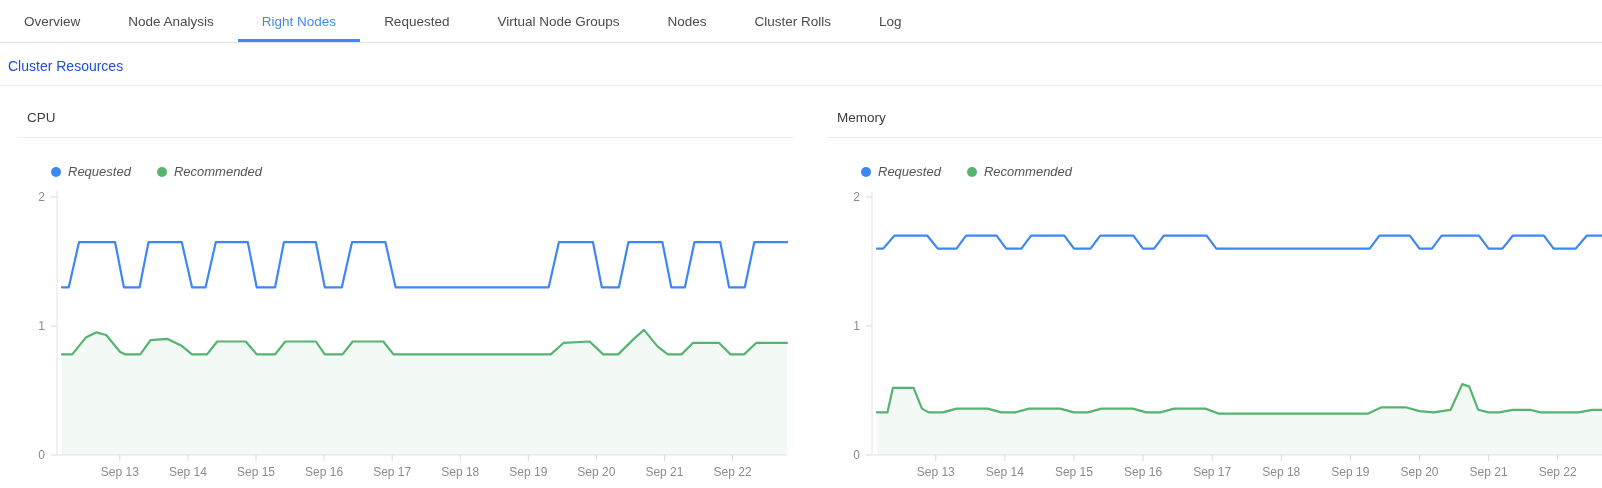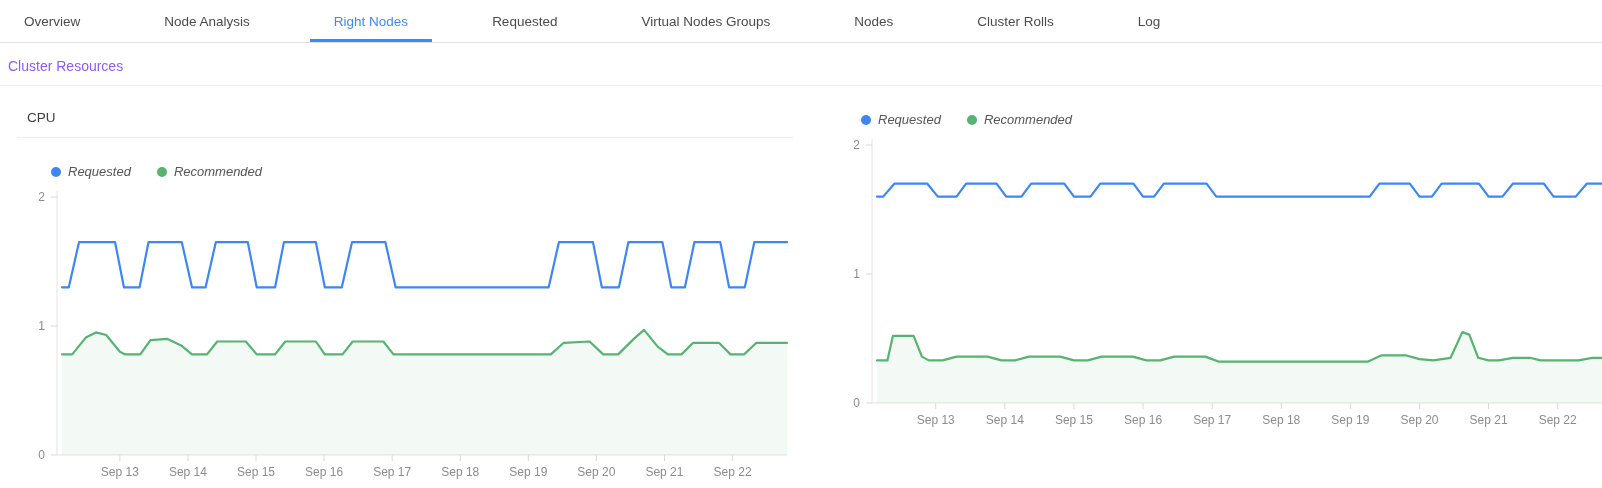--- a/index.html
+++ b/index.html
@@ -3,31 +3,31 @@
 <meta charset="utf-8">
 <style>
   html,body { margin:0; padding:0; background:#ffffff; }
   body {
     width:1602px; height:488px; overflow:hidden;
     font-family:"Liberation Sans", sans-serif; color:#454545;
     -webkit-font-smoothing:antialiased;
   }
   .tabbar {
     display:flex; align-items:stretch; height:42px;
-    border-bottom:1px solid #e3e3e3; background:#fff;gap:36px;
+    border-bottom:1px solid #e3e3e3; background:#fff;
   }
   .tab {
     display:flex; align-items:center; padding:0 24px;
     font-size:13.5px; color:#4b4b4b; cursor:pointer; white-space:nowrap;
     border-bottom:3px solid transparent; border-top:3px solid transparent;
     box-sizing:border-box;
   }
   .tab.active { color:var(--accent,#3d8af7); border-bottom-color:var(--accent,#3d8af7); }
   .section-header {
-    padding:15px 0 11px 8px; font-size:14px; color:#8b5cf6;
+    padding:15px 0 11px 8px; font-size:14px; color:#1d4ed8;
     border-bottom:1px solid #efefef;
   }
   .charts-row { display:flex; gap:34px; }
   .chart-card:first-child { width:776px; flex:0 0 auto;padding-left:17px; }
   .chart-card:last-child { flex:1 1 auto; min-width:0; }
   .chart-title {
     margin:24px 0 0 0; padding:0 0 12px 10px;
     font-size:13.5px; font-weight:400; color:#3d3d3d;
     border-bottom:1px solid #ececec;
   }
@@ -41,21 +41,21 @@
   .tick-label { font-family:"Liberation Sans", sans-serif; font-size:12px; fill:#8c8c8c; }
 </style>
 </head>
 <body style="--accent: #3d8af7;">
 
 <header class="tabbar">
     <div class="tab">Overview</div>
     <div class="tab">Node Analysis</div>
     <div class="tab active">Right Nodes</div>
     <div class="tab">Requested</div>
-    <div class="tab">Virtual Nodes Groups</div>
+    <div class="tab">Virtual Node Groups</div>
     <div class="tab">Nodes</div>
     <div class="tab">Cluster Rolls</div>
     <div class="tab">Log</div>
   </header>
 
 <div class="section-header">
   <span>Cluster Resources</span>
 </div>
 
 <main class="charts-row">
@@ -99,20 +99,21 @@
         <line x1="647.4647887323944" y1="272" x2="647.4647887323944" y2="278" stroke="#d9d9d9" stroke-width="1"></line>
         <text x="647.4647887323944" y="293" text-anchor="middle" class="tick-label">Sep 21</text>
         <line x1="715.5399061032864" y1="272" x2="715.5399061032864" y2="278" stroke="#d9d9d9" stroke-width="1"></line>
         <text x="715.5399061032864" y="293" text-anchor="middle" class="tick-label">Sep 22</text>
         <polyline points="45.0,104.3 51.8,104.3 62.0,59.2 98.1,59.2 106.9,104.3 122.6,104.3 131.5,59.2 164.8,59.2 175.0,104.3 188.6,104.3 198.8,59.2 230.8,59.2 239.7,104.3 258.1,104.3 266.9,59.2 298.9,59.2 307.8,104.3 324.8,104.3 335.0,59.2 368.4,59.2 378.6,104.3 531.7,104.3 541.9,59.2 576.0,59.2 584.8,104.3 601.9,104.3 611.4,59.2 645.4,59.2 654.3,104.3 667.9,104.3 677.4,59.2 703.3,59.2 712.1,104.3 727.8,104.3 737.3,59.2 770.0,59.2" fill="none" stroke="#3d87f5" stroke-width="2.2" stroke-linejoin="round" stroke-linecap="round"></polyline>
         <path d="M45.0,272 L45.0,171.4 L55.2,171.4 L68.8,154.6 L79.0,149.4 L89.2,152.0 L102.9,168.8 L108.3,171.4 L123.3,171.4 L133.5,157.2 L150.5,155.9 L164.1,162.4 L175.0,171.4 L190.0,171.4 L200.2,158.5 L228.8,158.5 L239.7,171.4 L258.1,171.4 L268.3,158.5 L298.9,158.5 L307.8,171.4 L325.5,171.4 L335.7,158.5 L366.3,158.5 L376.5,171.4 L533.8,171.4 L546.7,159.8 L572.6,158.5 L586.2,171.4 L601.2,171.4 L616.8,155.9 L627.0,146.9 L640.7,163.6 L650.9,171.4 L664.5,171.4 L676.1,159.8 L701.9,159.8 L713.5,171.4 L727.1,171.4 L739.4,159.8 L770.0,159.8 L770.0,272 Z" fill="rgba(86,179,112,0.07)" stroke="none"></path>
         <polyline points="45.0,171.4 55.2,171.4 68.8,154.6 79.0,149.4 89.2,152.0 102.9,168.8 108.3,171.4 123.3,171.4 133.5,157.2 150.5,155.9 164.1,162.4 175.0,171.4 190.0,171.4 200.2,158.5 228.8,158.5 239.7,171.4 258.1,171.4 268.3,158.5 298.9,158.5 307.8,171.4 325.5,171.4 335.7,158.5 366.3,158.5 376.5,171.4 533.8,171.4 546.7,159.8 572.6,158.5 586.2,171.4 601.2,171.4 616.8,155.9 627.0,146.9 640.7,163.6 650.9,171.4 664.5,171.4 676.1,159.8 701.9,159.8 713.5,171.4 727.1,171.4 739.4,159.8 770.0,159.8" fill="none" stroke="#56b370" stroke-width="2.2" stroke-linejoin="round" stroke-linecap="round"></polyline>
       </svg>
     </section>
     <section class="chart-card">
+      <h3 class="chart-title">Memory</h3>
       <div class="legend">
         <div class="legend-item">
           <span class="legend-dot" style="background: rgb(61, 135, 245);"></span>
           <span>Requested</span>
         </div>
         <div class="legend-item">
           <span class="legend-dot" style="background: rgb(86, 179, 112);"></span>
           <span>Recommended</span>
         </div>
       </div>

